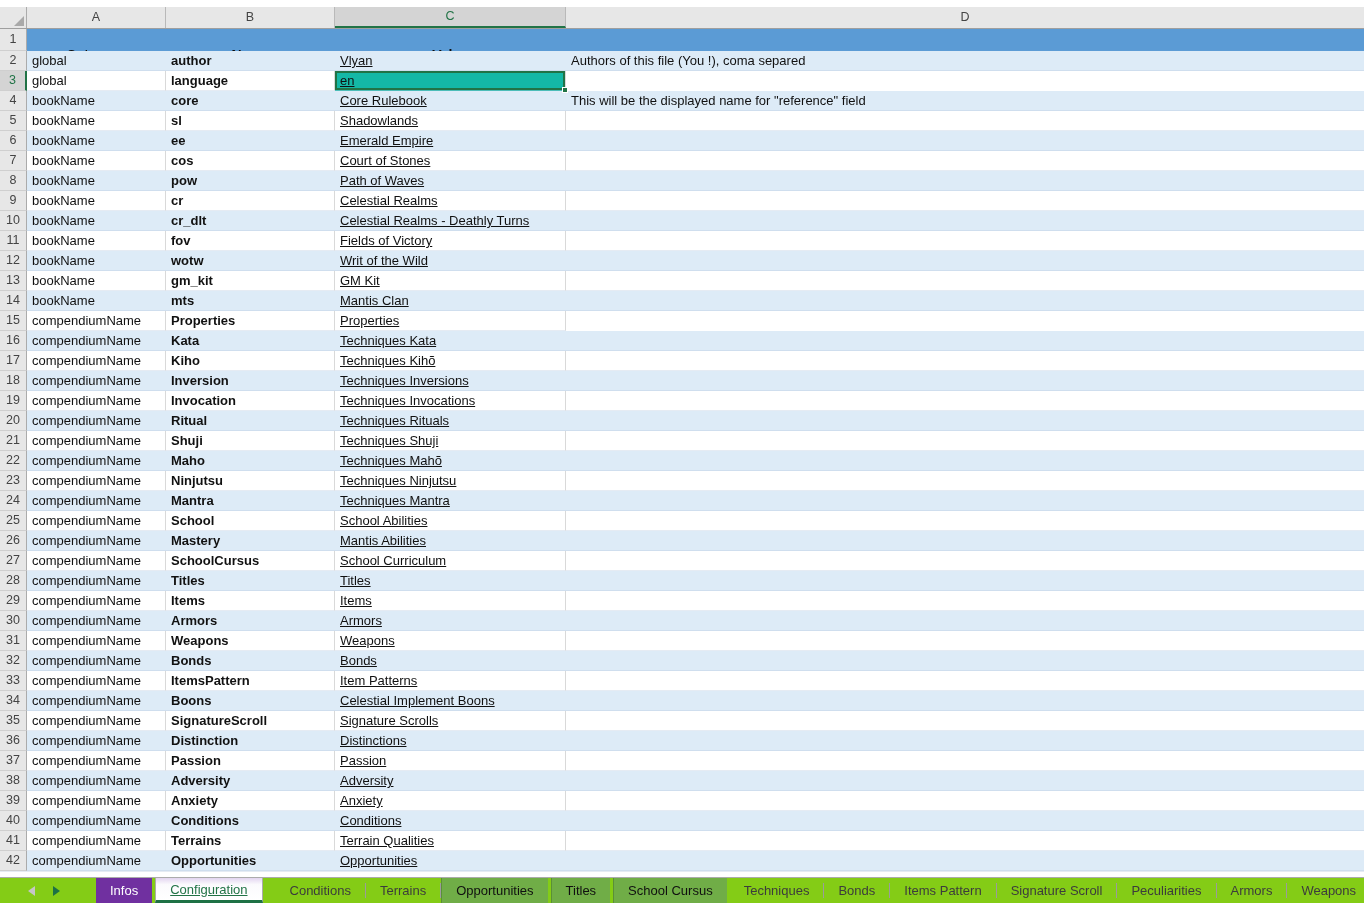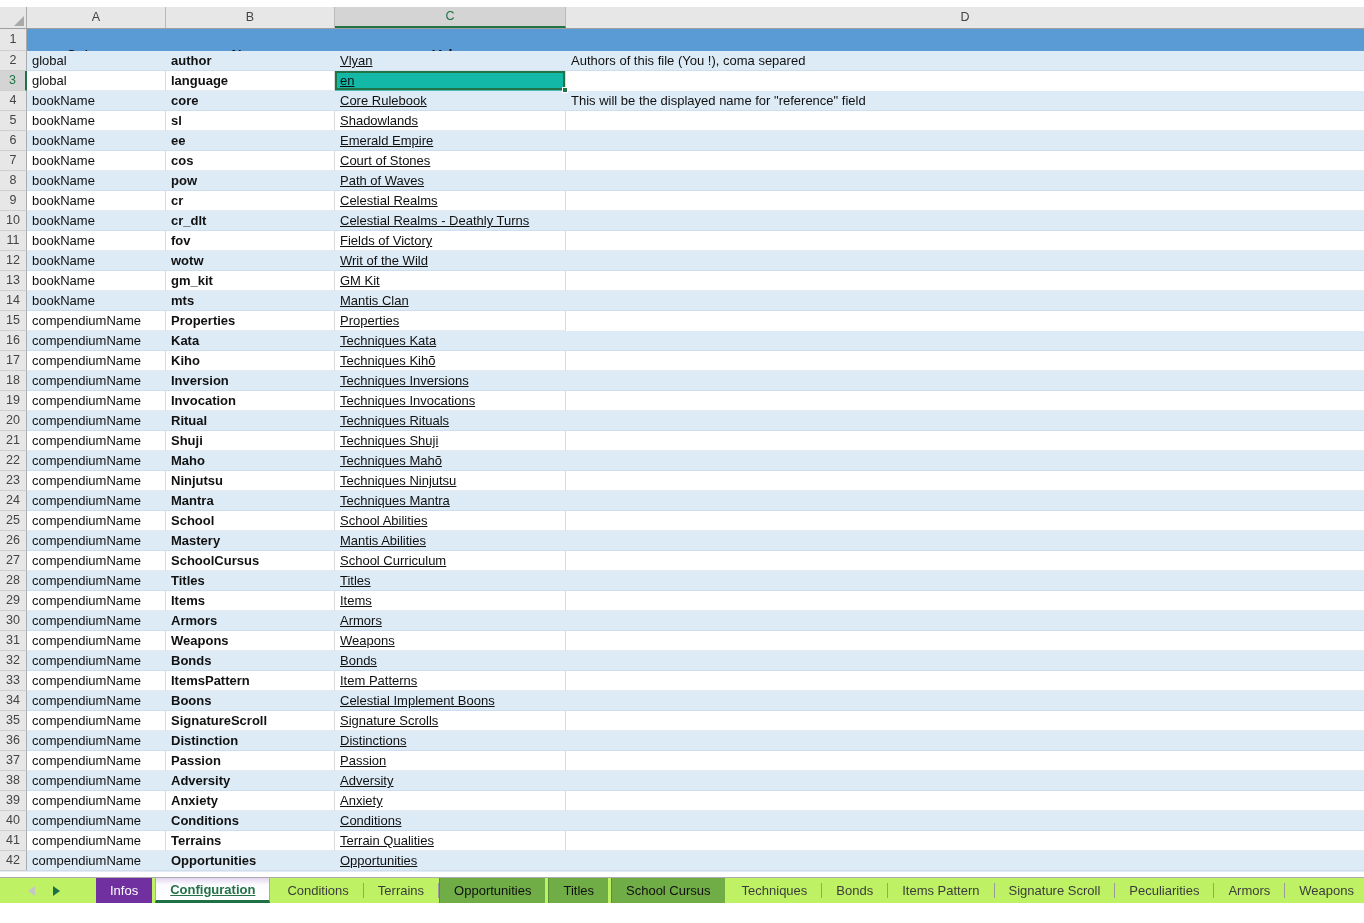--- a/index.html
+++ b/index.html
@@ -75,21 +75,21 @@
   .fillhandle {
     position: absolute; right: -3px; bottom: -3px; width: 6px; height: 6px;
     background: #217346; border: 1px solid #ffffff; z-index: 4;
   }
 
   
   .bottom-sliver { height: 6px; background: #ffffff; border-top: 1px solid rgba(180,198,220,0.35); }
 
   
   .tabbar {
-    height: 26px; background: #bef264; border-top: 1px solid #ababab;
+    height: 26px; background: #84cc16; border-top: 1px solid #ababab;
     display: flex; align-items: stretch;
   }
   .tabnav { display: flex; align-items: center; padding-left: 28px; width: 96px; flex: 0 0 96px; gap: 18px; }
   .arrow { width: 0; height: 0; display: inline-block; }
   .arrow.left  { border-top: 5px solid transparent; border-bottom: 5px solid transparent; border-right: 7px solid #C6C6C6; }
   .arrow.right { border-top: 5px solid transparent; border-bottom: 5px solid transparent; border-left: 7px solid #1E7145; }
   .tabs { display: flex; align-items: stretch; flex: 1; overflow: hidden; }
   .tab {
     position: relative; display: flex; align-items: center;
     padding: 0 14px; font-size: 13px; color: #3c3c3c;
@@ -98,22 +98,22 @@
   .tab.plain::after {
     content: ""; position: absolute; right: -1px; top: 5px; bottom: 5px;
     width: 1px; background: #9b9b9b;
   }
   .tab.purple { background: #7030A0; color: #ffffff; margin-right: 3px; }
   .tab.green  { background: #70AD47; color: #101010; margin-right: 3px; border-left: 1px solid #5a8f38; }
   .tab.active {
     background: linear-gradient(180deg, #E3D5F0 0%, #FBFAFD 30%, #ffffff 100%);
     border-left: 1px solid #ababab; border-right: 1px solid #ababab;
     border-bottom: 3px solid #1E7145;
-    color: #217346; font-weight: bold; text-decoration: underline;
-    margin-right: 3px;
+    color: #217346; font-weight: normal; text-decoration: underline;
+    margin-right: 13px;
   }
 </style>
 </head>
 <body>
 
 <div class="app">
 
   <div class="top-strip"></div>
 
   <div class="colheaders">

